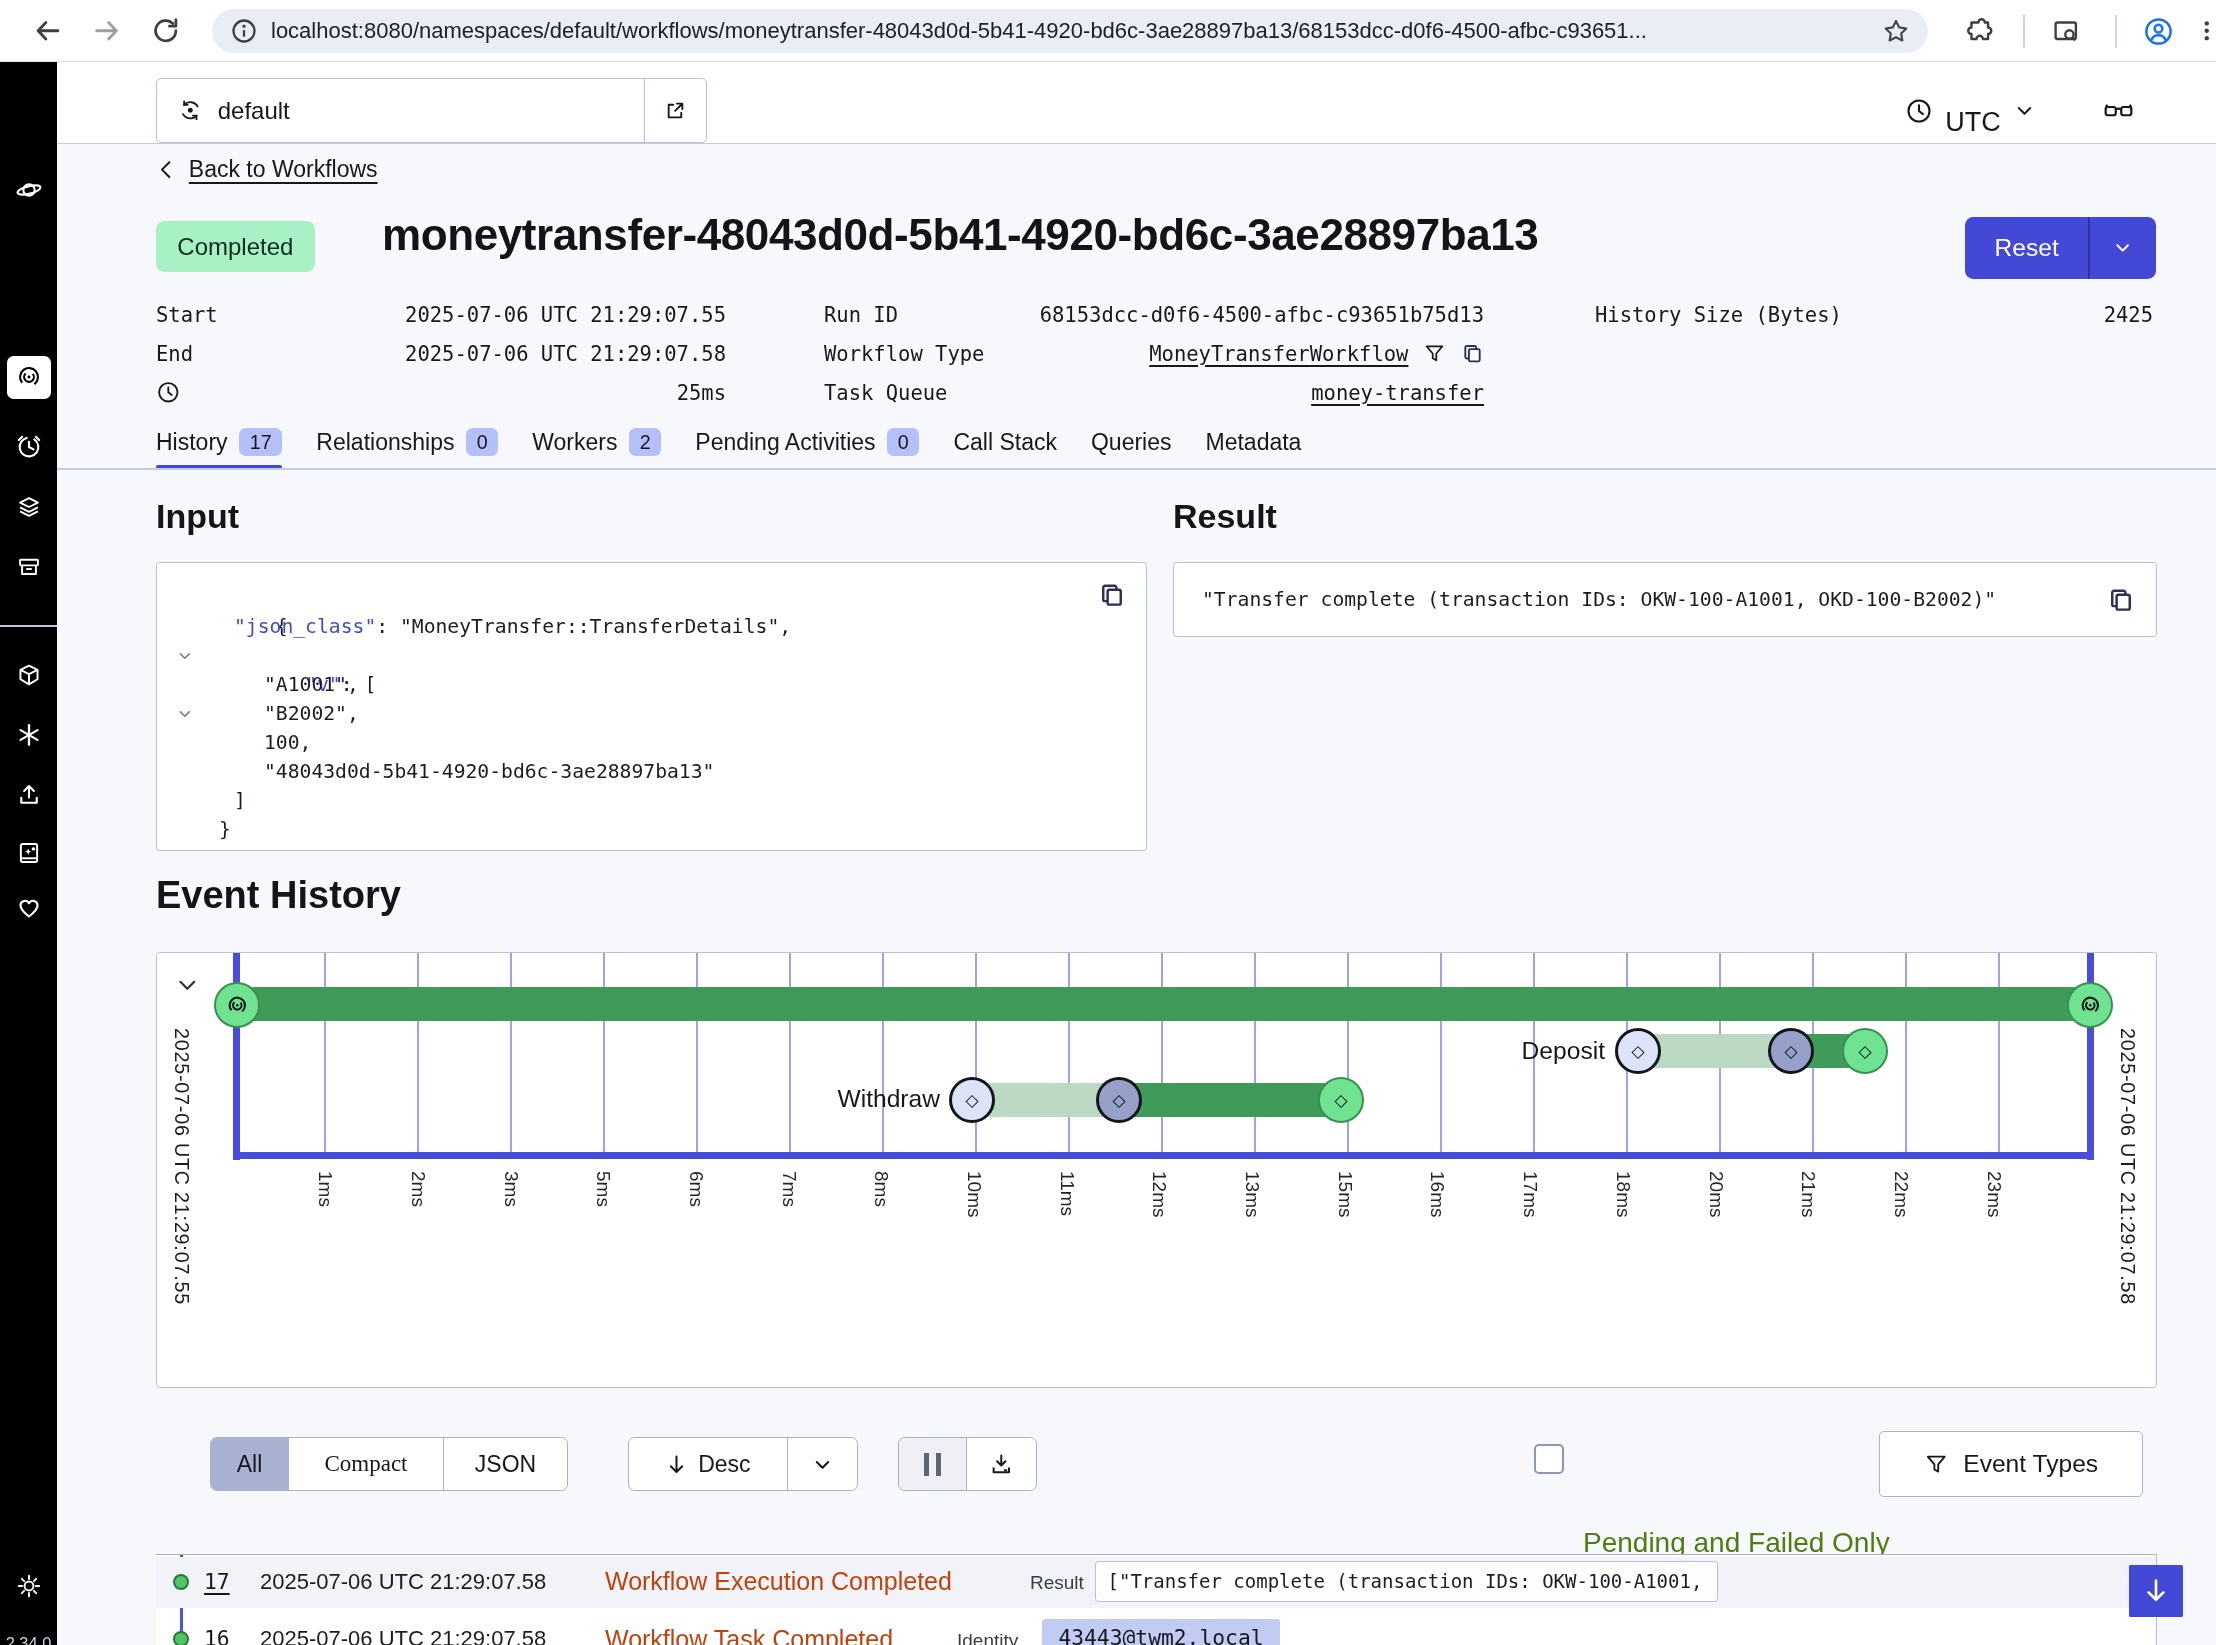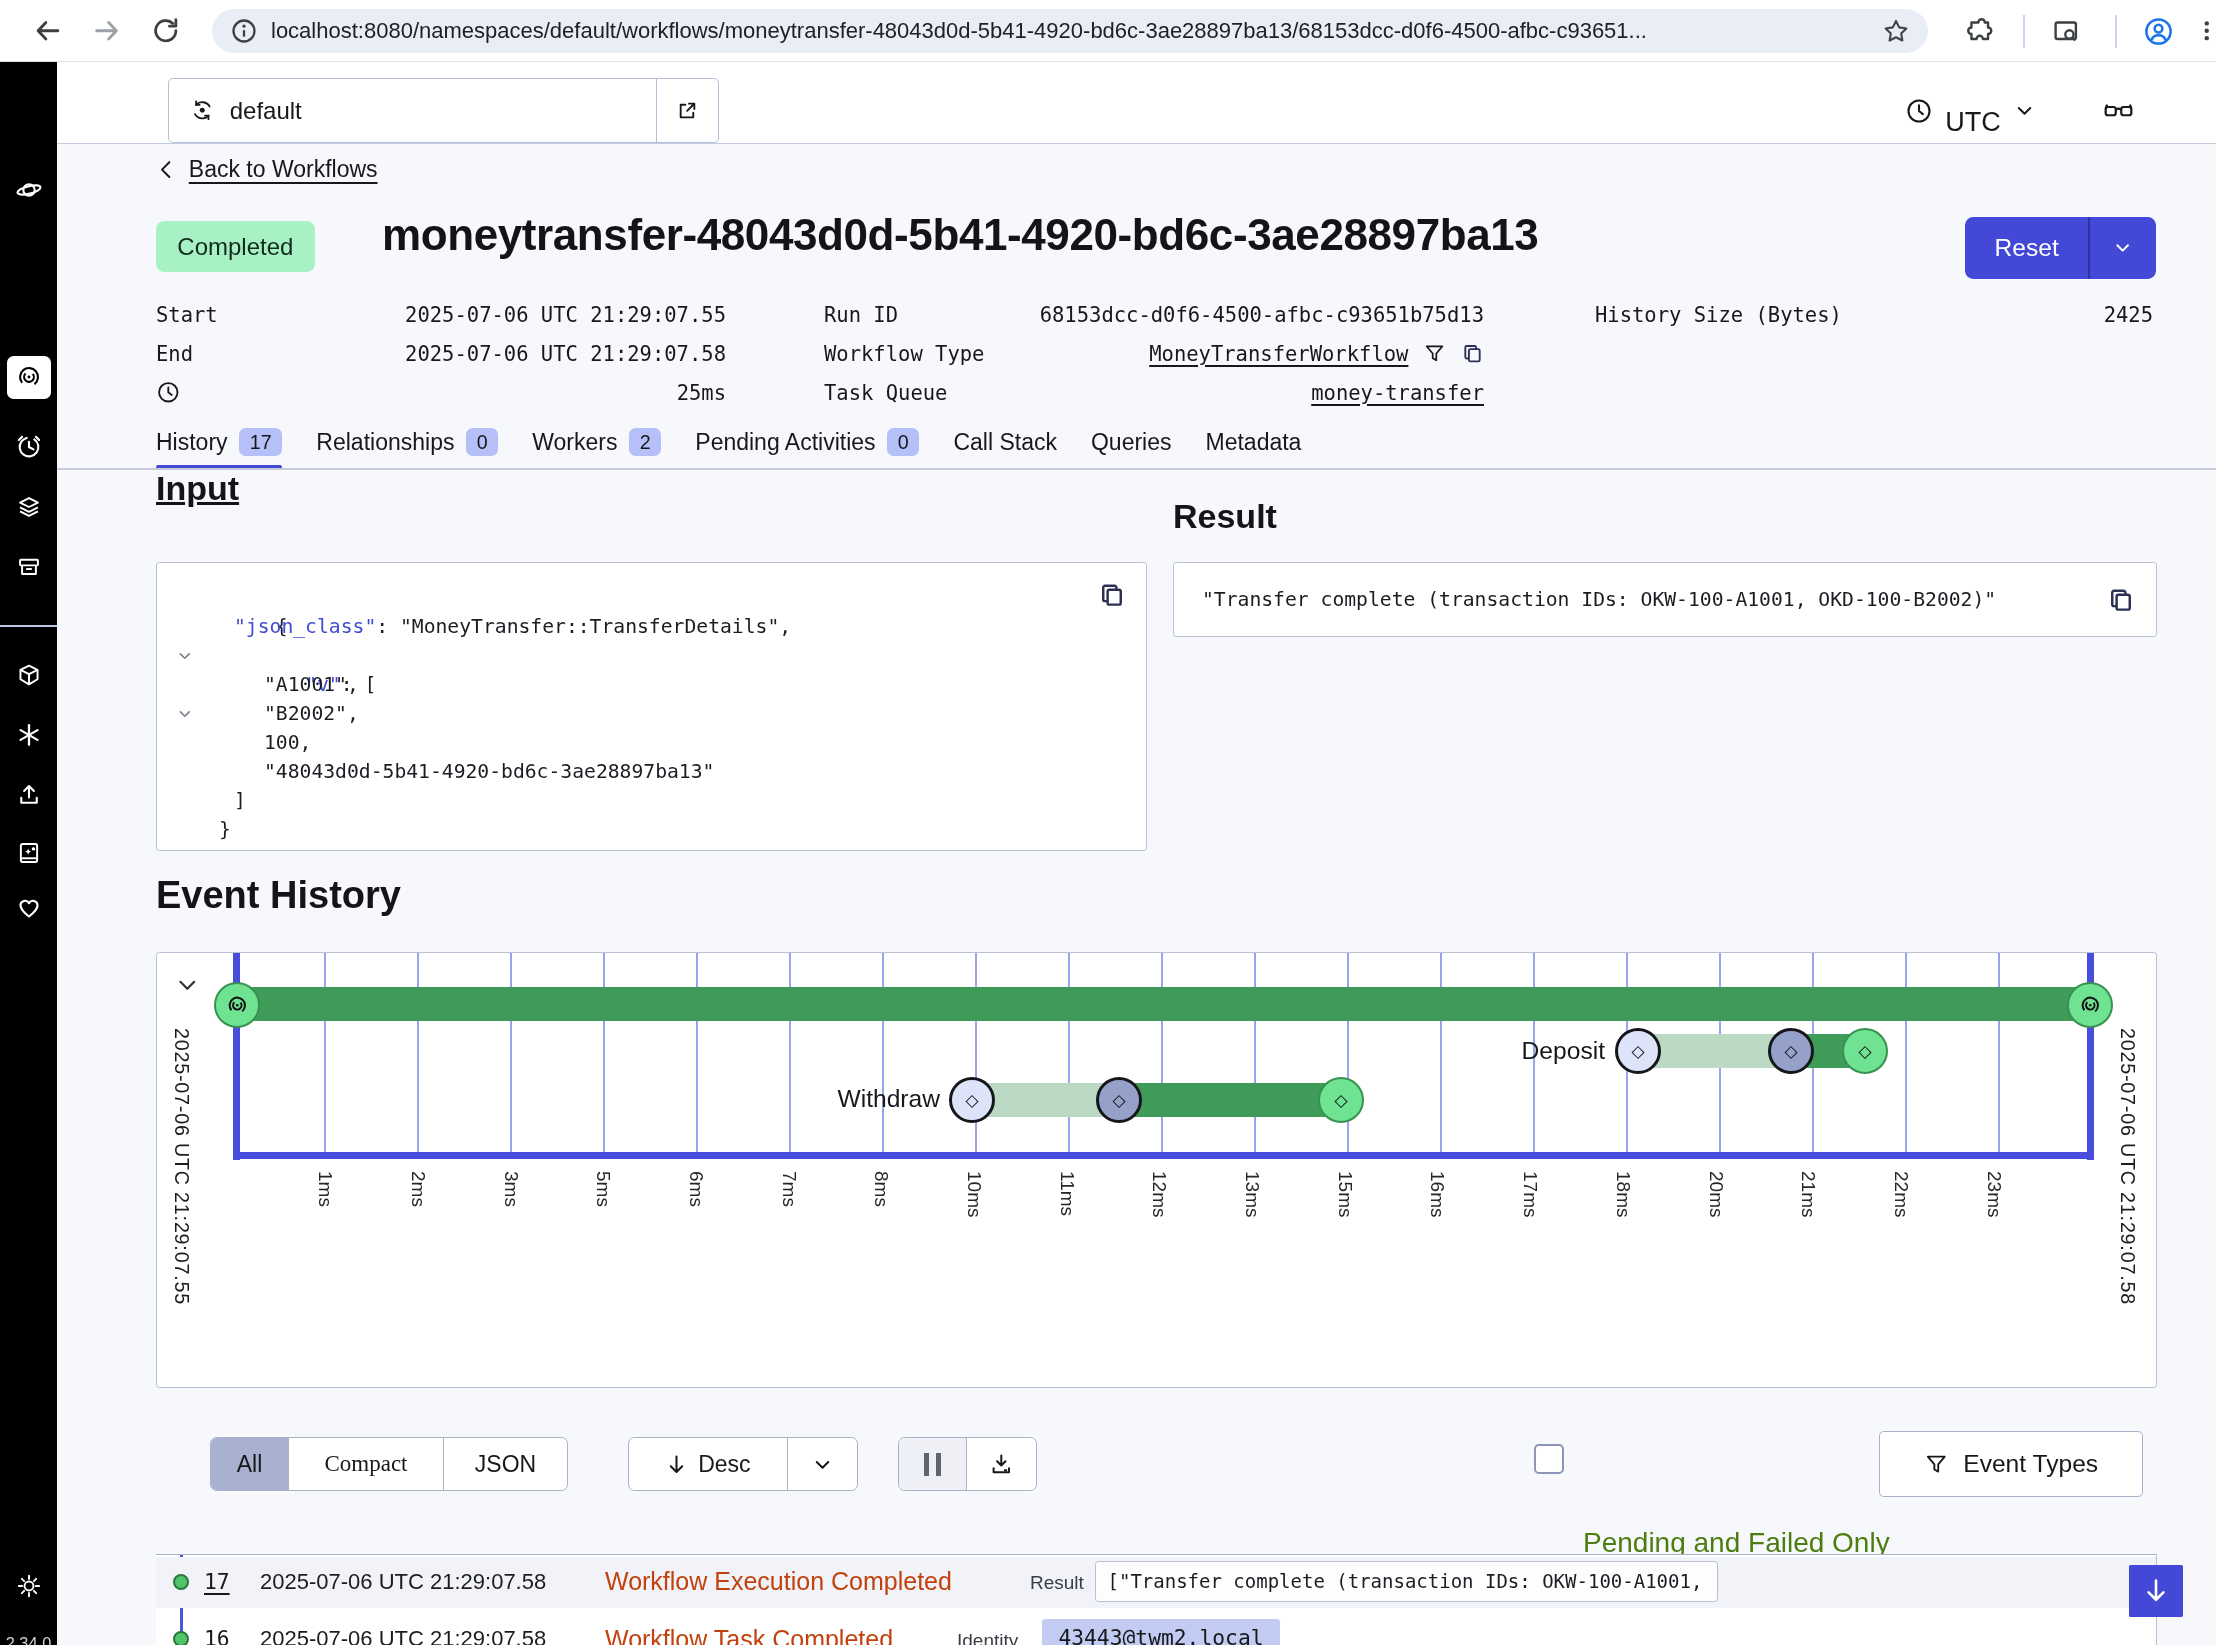--- a/index.html
+++ b/index.html
@@ -19,21 +19,21 @@
 
   
   .sidebar { position:absolute; left:0; top:62px; width:57px; height:1583px; background:#000; z-index:20; }
   .side-ic { position:absolute; left:15.6px; width:26px; height:26px; color:#fff; }
   .side-active { position:absolute; left:6.6px; top:294px; width:44px; height:43px; background:#fff; border-radius:6.6px; }
   .side-divider { position:absolute; left:0; top:563px; width:57px; height:1.6px; background:#b9c6e6; }
   .side-version { position:absolute; left:0; top:1572px; width:57px; text-align:center; font-size:16.4px; color:#cdd2dc; }
 
   
   .app-header { position:absolute; left:57px; top:62px; width:2159px; height:82px; background:#fff; border-bottom:1.6px solid #c3cbdf; z-index:10; }
-  .ns-box { position:absolute; left:156px; top:78px; width:551px; height:65px; background:#fff; border:1.6px solid #b6bedb; border-radius:4.9px; display:flex; z-index:11;margin-left:12px; }
+  .ns-box { position:absolute; left:156px; top:78px; width:551px; height:65px; background:#fff; border:1.6px solid #b6bedb; border-radius:4.9px; display:flex; z-index:11; }
   .ns-main { flex:1; display:flex; align-items:center; gap:14.8px; padding-left:21.3px; }
   .ns-label { font-size:24px; color:#17181c; }
   .ns-ext { width:62px; border-left:1.6px solid #b6bedb; display:flex; align-items:center; justify-content:center; color:#17181c; }
   .utc-group { position:absolute; left:1905px; top:89px; height:43px; display:flex; align-items:center; gap:12.3px; color:#17181c; z-index:11; }
   .utc-text { font-size:27px;margin-top:24px; }
   .glasses { position:absolute; left:2102px; top:95px; color:#17181c; z-index:11; }
 
   
   .back-link { position:absolute; left:156px; top:156px; display:flex; align-items:center; gap:11.5px; color:#17181c; }
   .back-text { font-size:23px; font-weight:500; text-decoration:underline; text-underline-offset:4.9px; }
@@ -416,21 +416,21 @@
     </div>
     <div class="tab">
       <span>Queries</span>
     </div>
     <div class="tab">
       <span>Metadata</span>
     </div>
   </div>
   <div class="tabs-divider"></div>
 
-  <h2 class="section-h" style="left:156px; top:469px;text-decoration:underline;">Input</h2>
+  <h2 class="section-h" style="left:156px; top:497px;">Input</h2>
   <div class="card input-card">
     <span class="copy-btn" style="right:19.7px; top:18px;">
       <svg viewBox="0 0 32 32" width="28" height="28" fill="none" stroke="currentColor" stroke-width="2.8" stroke-linejoin="round">
           <rect x="11" y="10" width="15" height="17" rx="2"></rect>
           <path d="M21 10 V7.5 a2 2 0 0 0 -2 -2 H8 a2 2 0 0 0 -2 2 V21 a2 2 0 0 0 2 2 h3"></path>
         </svg>
     </span>
     <div class="jline">
       <span class="jgutter">
         <svg viewBox="0 0 32 32" width="15.6" height="15.6" fill="none" stroke="currentColor" stroke-width="3.4" stroke-linecap="round" stroke-linejoin="round">

